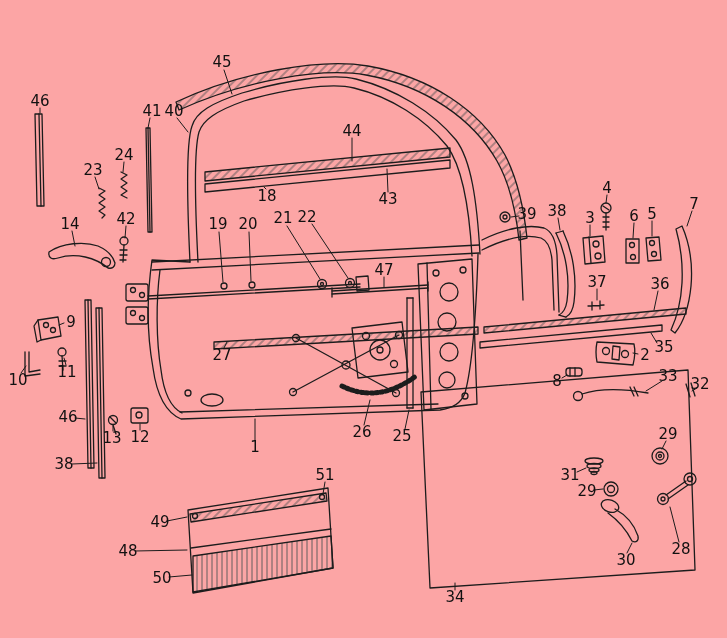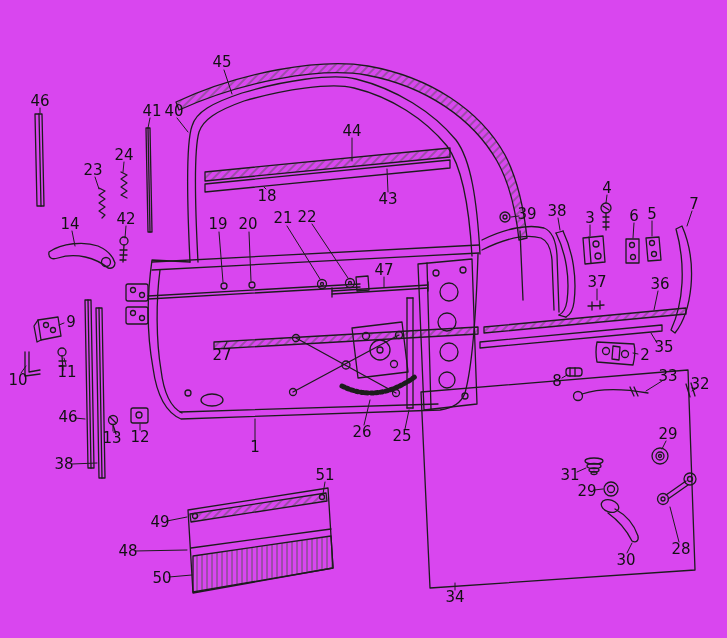--- a/index.html
+++ b/index.html
@@ -1,16 +1,16 @@
 <!DOCTYPE html>
 <html><head>
 <meta charset="utf-8">
 <style>
   html,body{margin:0;padding:0;background:#ffffff;}
-  .stage{position:relative;width:727px;height:638px;background:#d946ef;overflow:hidden;
+  .stage{position:relative;width:727px;height:638px;background:#fca5a5;overflow:hidden;
          font-family:"DejaVu Sans","Liberation Sans",sans-serif;}
   svg{display:block;}
   #diagram path,#diagram line,#diagram circle,#diagram ellipse,#diagram rect,#diagram polyline{
     fill:none;stroke:#1c1c1c;stroke-width:1.3;stroke-linecap:round;stroke-linejoin:round;}
   #diagram .pat{stroke:#555;stroke-width:0.9;}
   #diagram .hatch{fill:url(#hatch);}
   #diagram .vhatch{fill:url(#vhatch);}
   #diagram .teeth{stroke-width:5;stroke-dasharray:2 3;}
   #labels-layer text{font:15px "DejaVu Sans","Liberation Sans",sans-serif;stroke:none;}
   #labels-layer line{stroke-width:1;}

